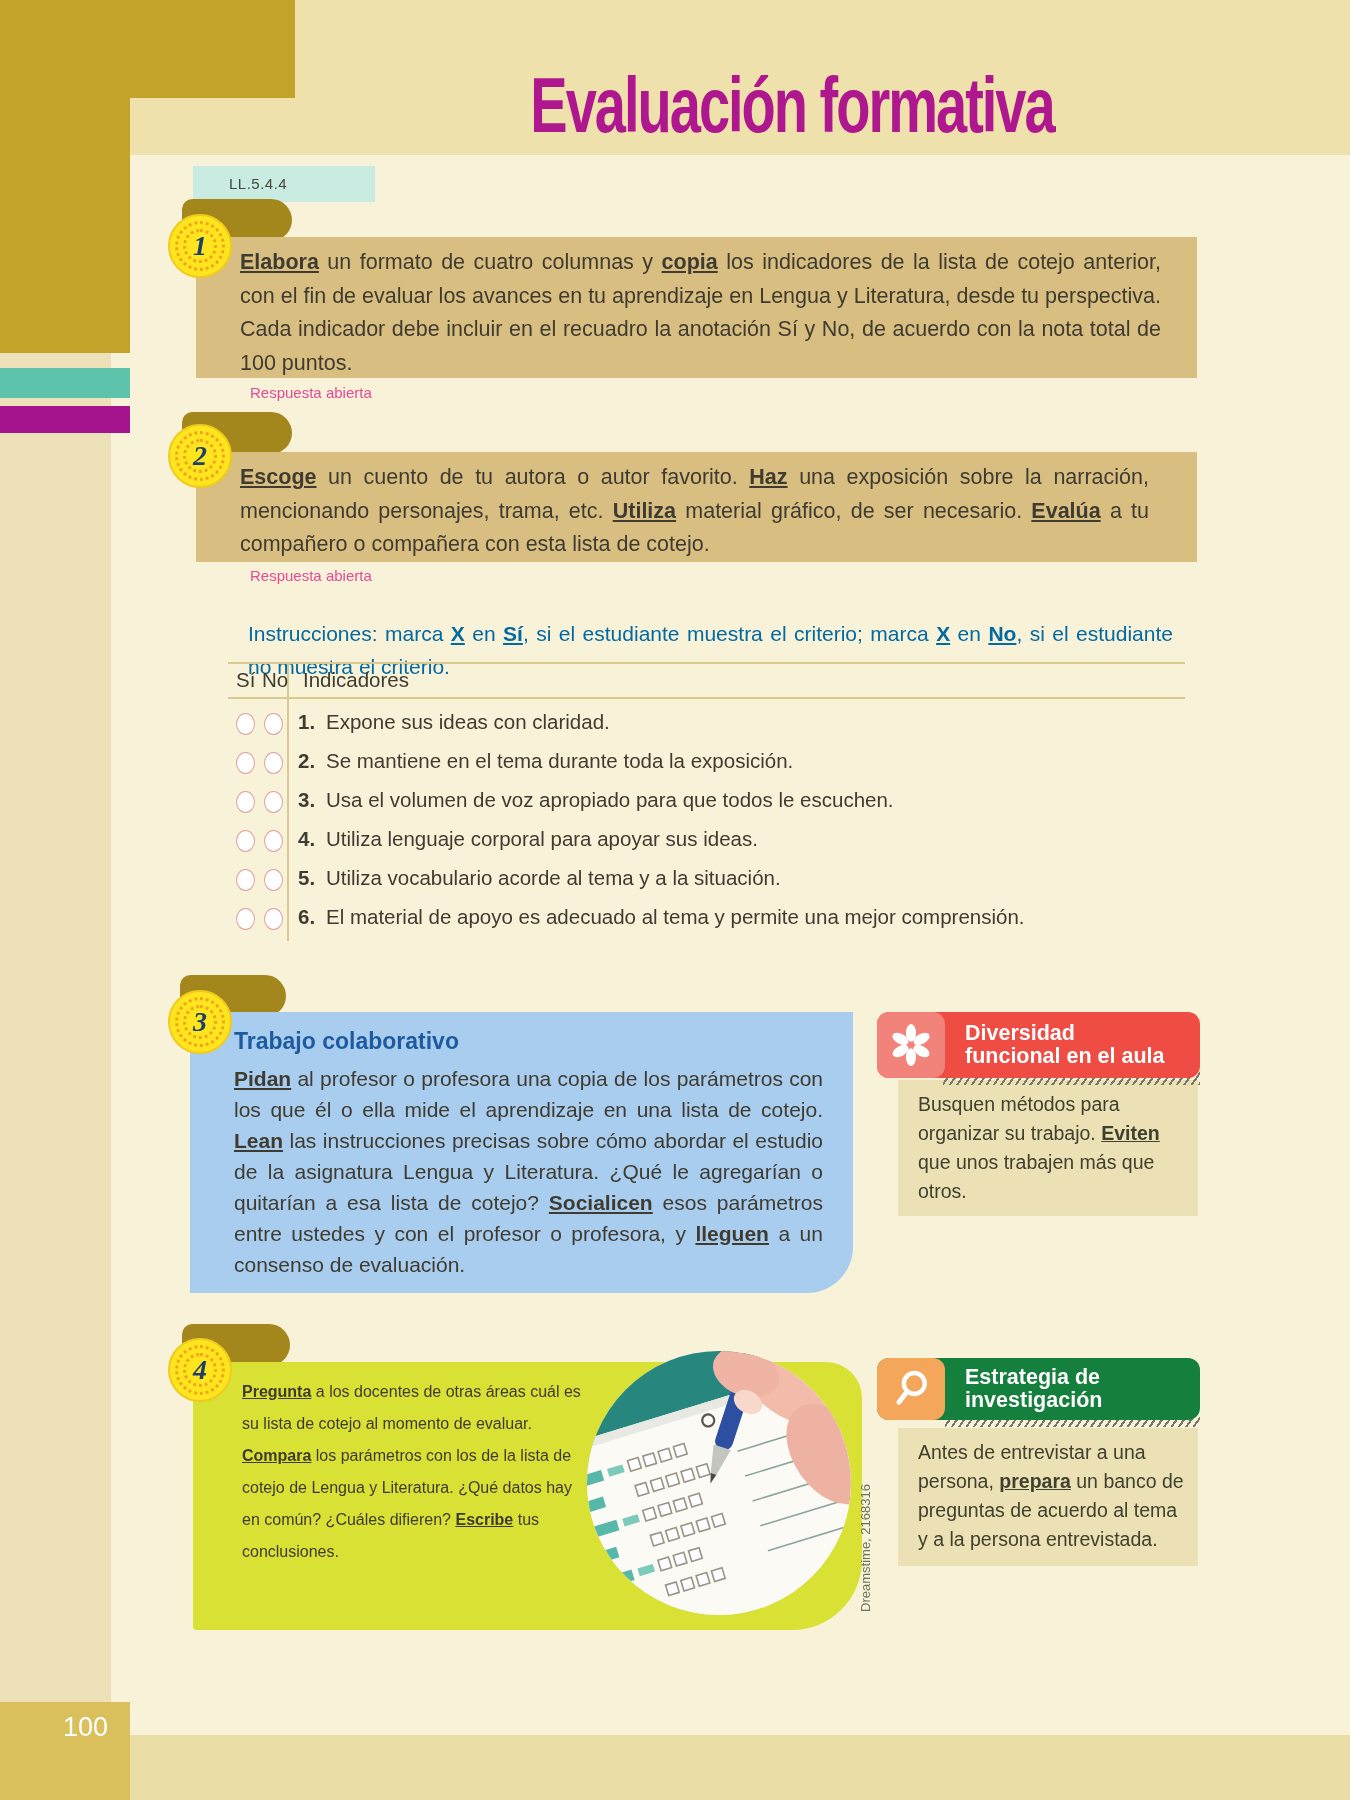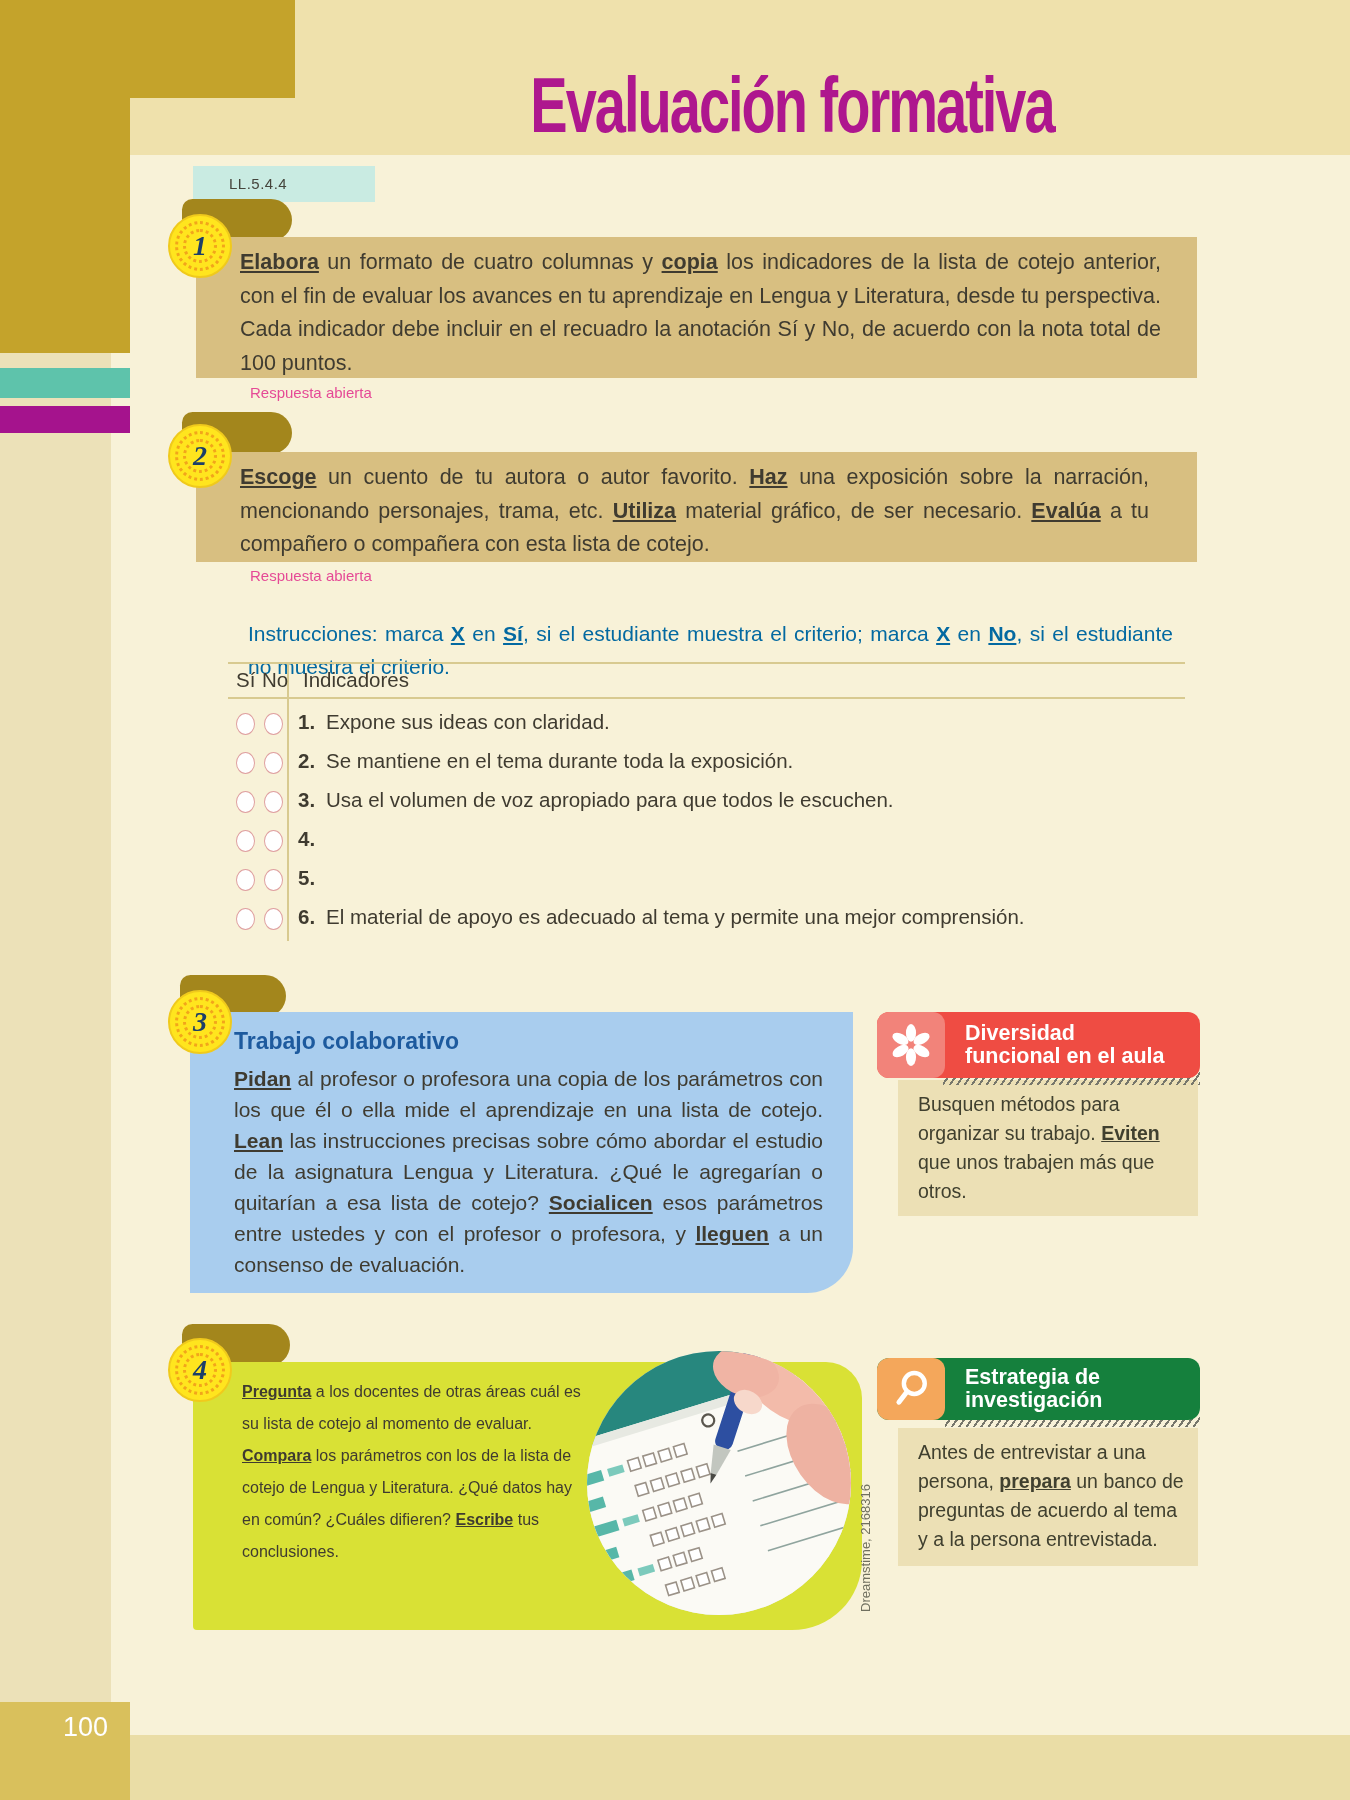--- a/index.html
+++ b/index.html
@@ -139,25 +139,27 @@
   <div class="abs crow" style="top:783px;">
     <span class="bubble" style="left:236px;"></span>
     <span class="bubble" style="left:264px;"></span>
     <span class="inum">3.</span>
     <span class="itxt">Usa el volumen de voz apropiado para que todos le escuchen.</span>
   </div>
   <div class="abs crow" style="top:822px;">
     <span class="bubble" style="left:236px;"></span>
     <span class="bubble" style="left:264px;"></span>
     <span class="inum">4.</span>
+    <span class="itxt">Utiliza lenguaje corporal para apoyar sus ideas.</span>
   </div>
   <div class="abs crow" style="top:861px;">
     <span class="bubble" style="left:236px;"></span>
     <span class="bubble" style="left:264px;"></span>
     <span class="inum">5.</span>
+    <span class="itxt">Utiliza vocabulario acorde al tema y a la situación.</span>
   </div>
   <div class="abs crow" style="top:900px;">
     <span class="bubble" style="left:236px;"></span>
     <span class="bubble" style="left:264px;"></span>
     <span class="inum">6.</span>
     <span class="itxt">El material de apoyo es adecuado al tema y permite una mejor comprensión.</span>
   </div>
 
   <div class="abs tab" style="left:180px;top:975px;width:106px;height:42px;"></div>
   <div class="abs coin" style="left:168px;top:990px;">

